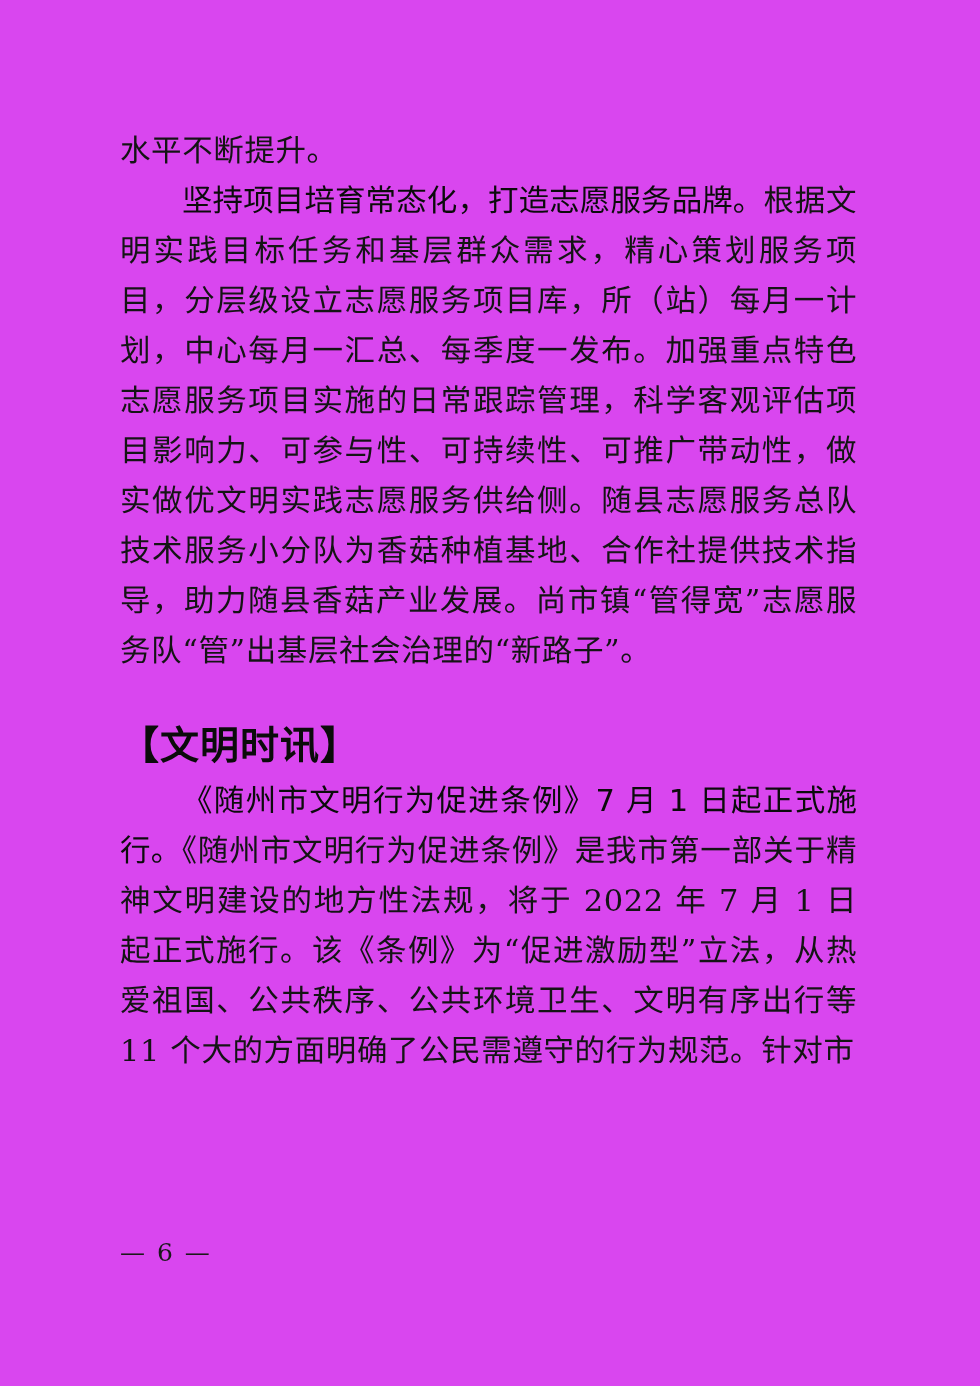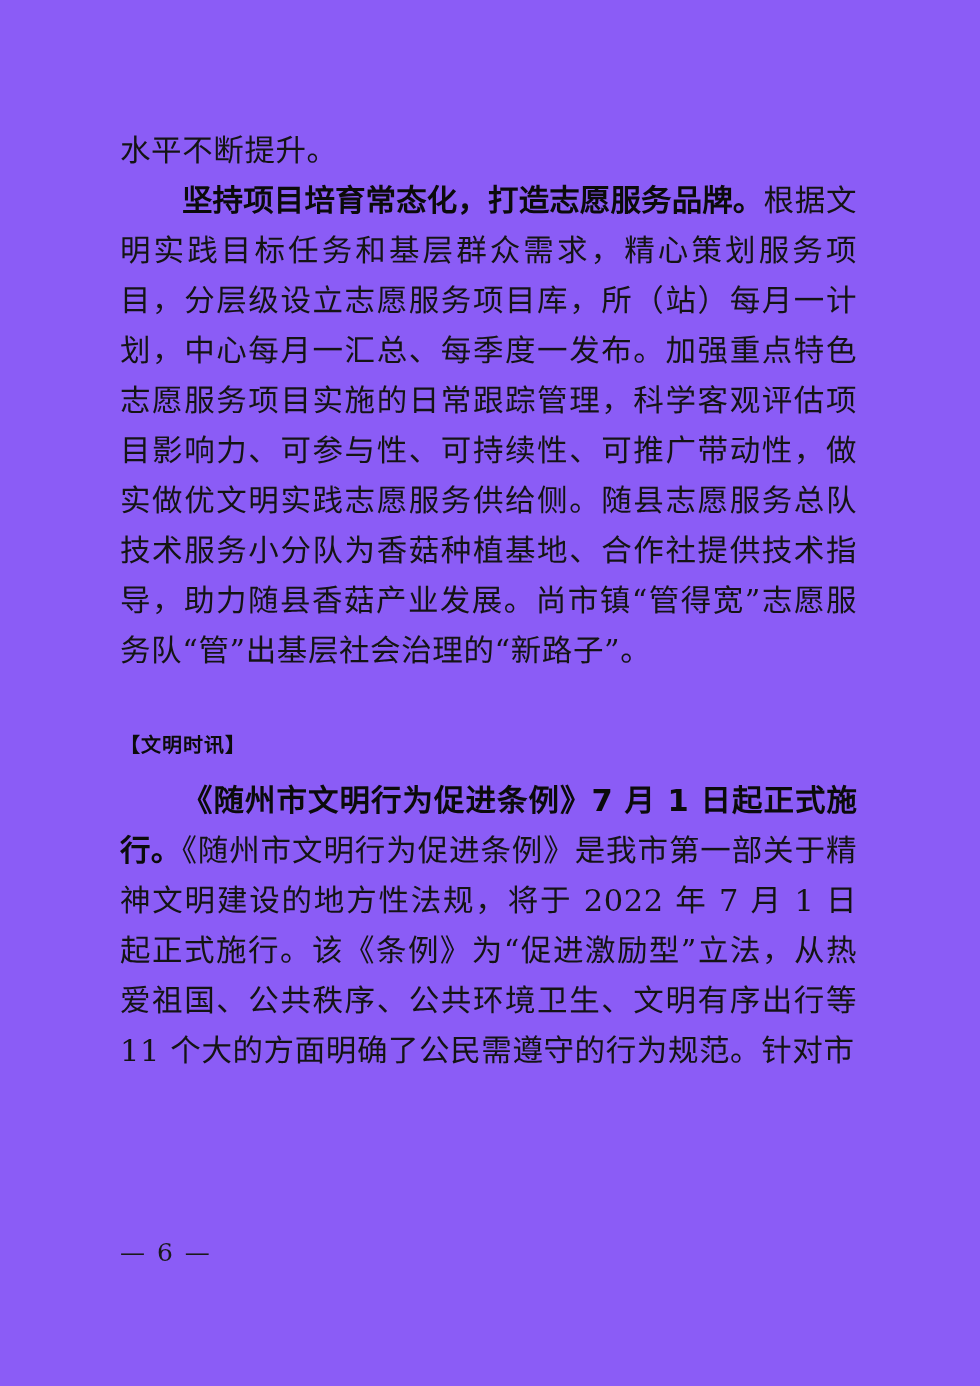--- a/index.html
+++ b/index.html
@@ -16,21 +16,21 @@
     overflow: hidden;
     position: relative;
   }
 
   .page {
     position: absolute;
     left: 0;
     top: 0;
     width: 980px;
     height: 1386px;
-    background: #8b5cf6;
+    background: #d946ef;
   }
 
   
   .content {
     position: absolute;
     left: 120px;
     top: 126px;
     width: 737px;
   }
 
@@ -47,29 +47,29 @@
     word-break: break-all;
   }
 
   .para.indent {
     text-indent: 62px;
   }
 
   
   .lead {
     font-family: "DejaVu Sans", "Liberation Sans", sans-serif;
-    font-weight: 700;
+    font-weight: 400;
     letter-spacing: 0px;
     color: #0b0b0b;
   }
 
   
   .section-head {
     margin: 0;
-    font-size: 20px;
+    font-size: 39px;
     line-height: 50px;
     font-family: "DejaVu Serif", "Liberation Serif", serif;
     font-weight: 700;
     color: #0b0b0b;
     letter-spacing: 1px;
   }
 
   .gap-before-head {
     height: 44px;
   }

